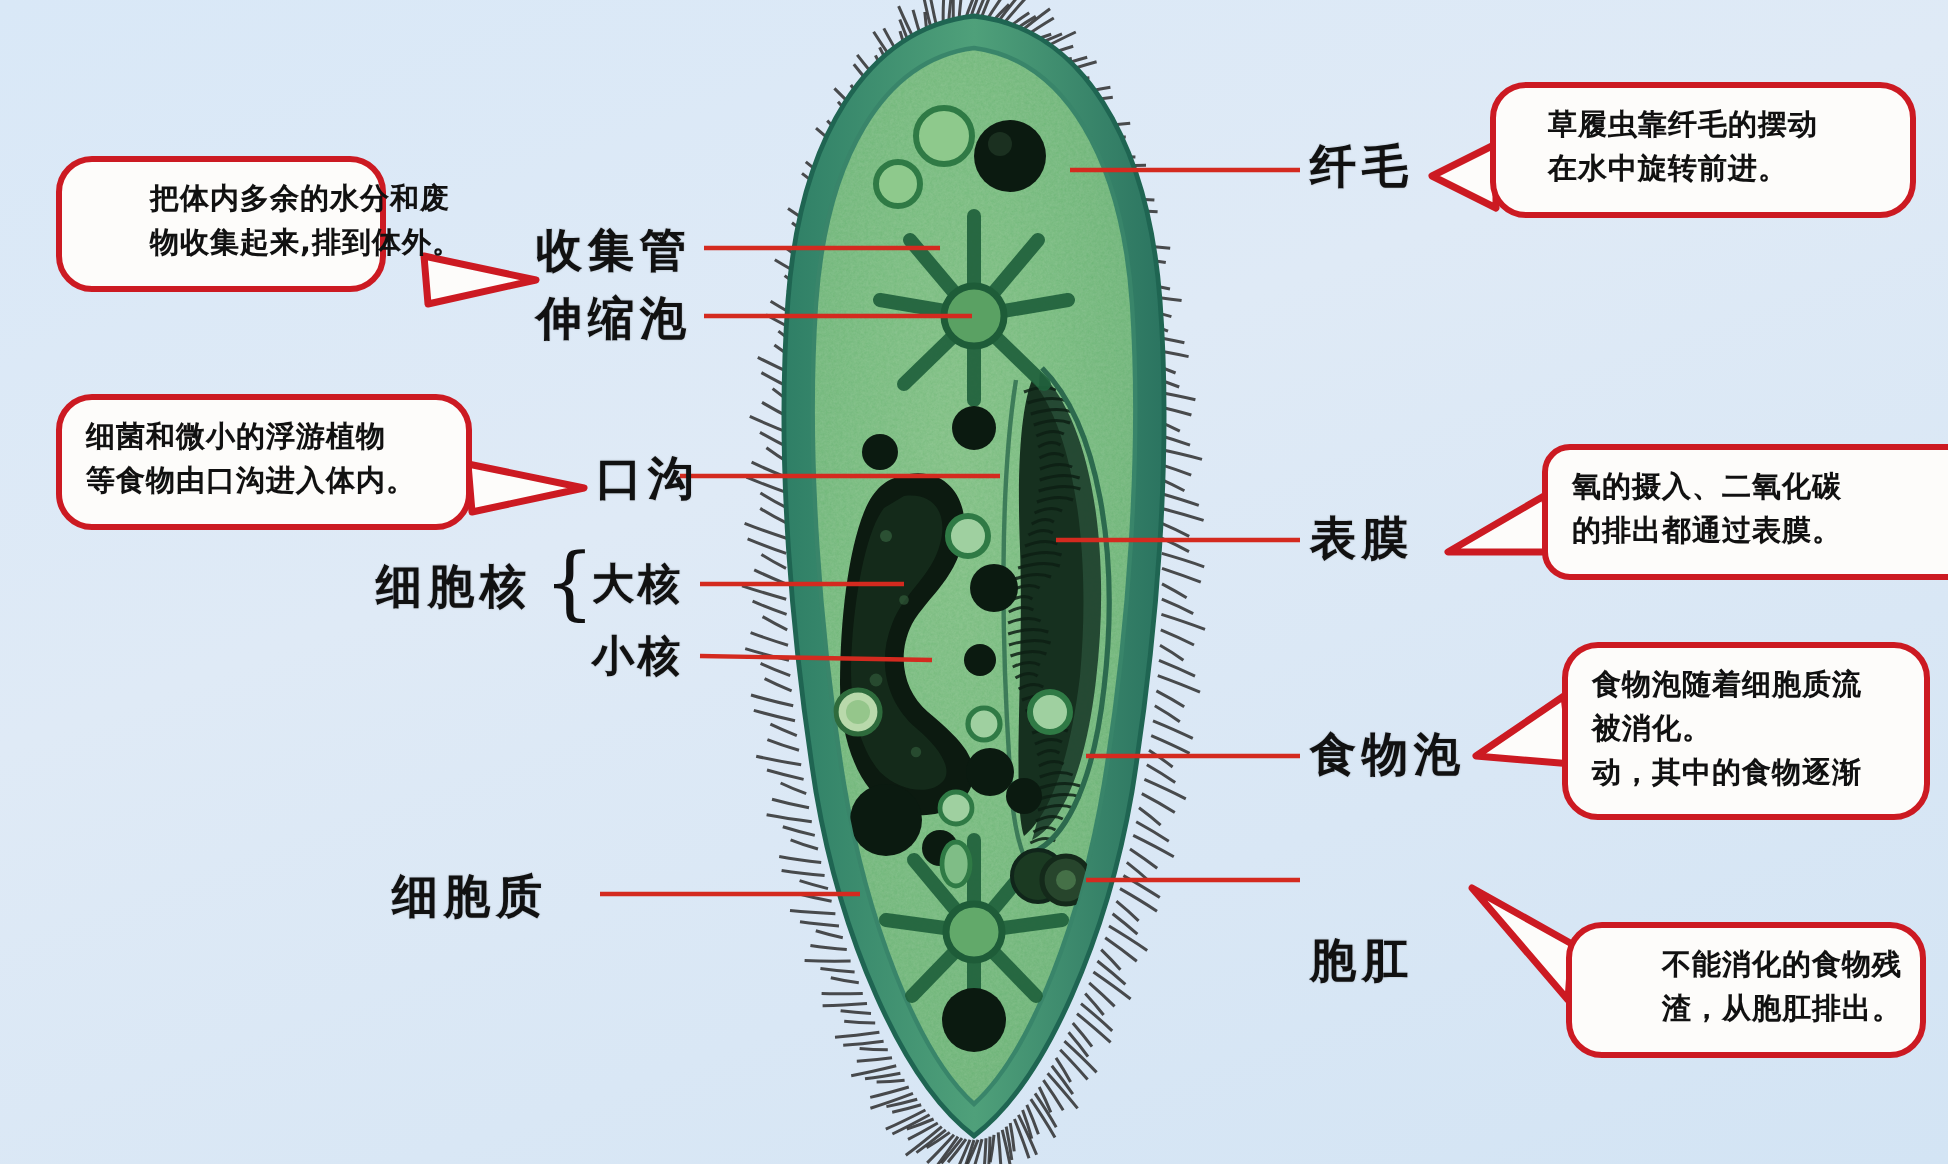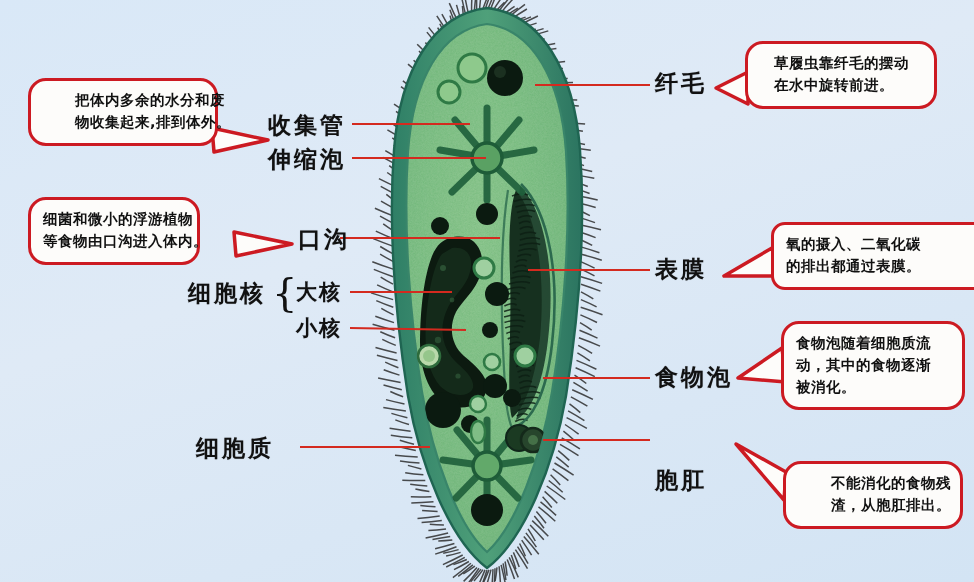--- a/index.html
+++ b/index.html
@@ -541,44 +541,44 @@
 
     <path d="M748 72 L716 88 L748 104 Z" fill="#fdfcfa" stroke="#cc1a22" stroke-width="3.5" stroke-linejoin="round"></path>
 
     <path d="M772 248 L724 276 L778 276 Z" fill="#fdfcfa" stroke="#cc1a22" stroke-width="3.5" stroke-linejoin="round"></path>
 
     <path d="M782 348 L738 378 L786 382 Z" fill="#fdfcfa" stroke="#cc1a22" stroke-width="3.5" stroke-linejoin="round"></path>
 
     <path d="M786 472 L736 444 L784 500 Z" fill="#fdfcfa" stroke="#cc1a22" stroke-width="3.5" stroke-linejoin="round"></path>
   </svg>
 
-  <div class="bubble" style="left:28px;top:78px;width:190px;padding-left:44px;">
+  <div class="bubble" style="left:28px;top:78px;width:165px;padding-left:44px;">
     <span>把体内多余的水分和废</span>
     <span>物收集起来,排到体外。</span>
   </div>
 
-  <div class="bubble" style="left:28px;top:197px;width:172px;">
+  <div class="bubble" style="left:28px;top:197px;width:208px;">
     <span>细菌和微小的浮游植物</span>
     <span>等食物由口沟进入体内。</span>
   </div>
 
-  <div class="bubble" style="left:745px;top:41px;width:192px;padding-left:26px;">
+  <div class="bubble" style="left:745px;top:41px;width:213px;padding-left:26px;">
     <span>草履虫靠纤毛的摆动</span>
     <span>在水中旋转前进。</span>
   </div>
 
   <div class="bubble" style="left:771px;top:222px;width:236px;border-radius:14px;">
     <span>氧的摄入、二氧化碳</span>
     <span>的排出都通过表膜。</span>
   </div>
 
   <div class="bubble" style="left:781px;top:321px;width:184px;">
     <span>食物泡随着细胞质流</span>
+    <span>被消化。</span>
     <span>动，其中的食物逐渐</span>
-    <span>被消化。</span>
   </div>
 
   <div class="bubble" style="left:783px;top:461px;width:180px;padding-left:45px;">
     <span>不能消化的食物残</span>
     <span>渣，从胞肛排出。</span>
   </div>
 
   <div class="label" style="left:268px;top:110px;">收集管</div>
 
   <div class="label" style="left:268px;top:144px;">伸缩泡</div>

